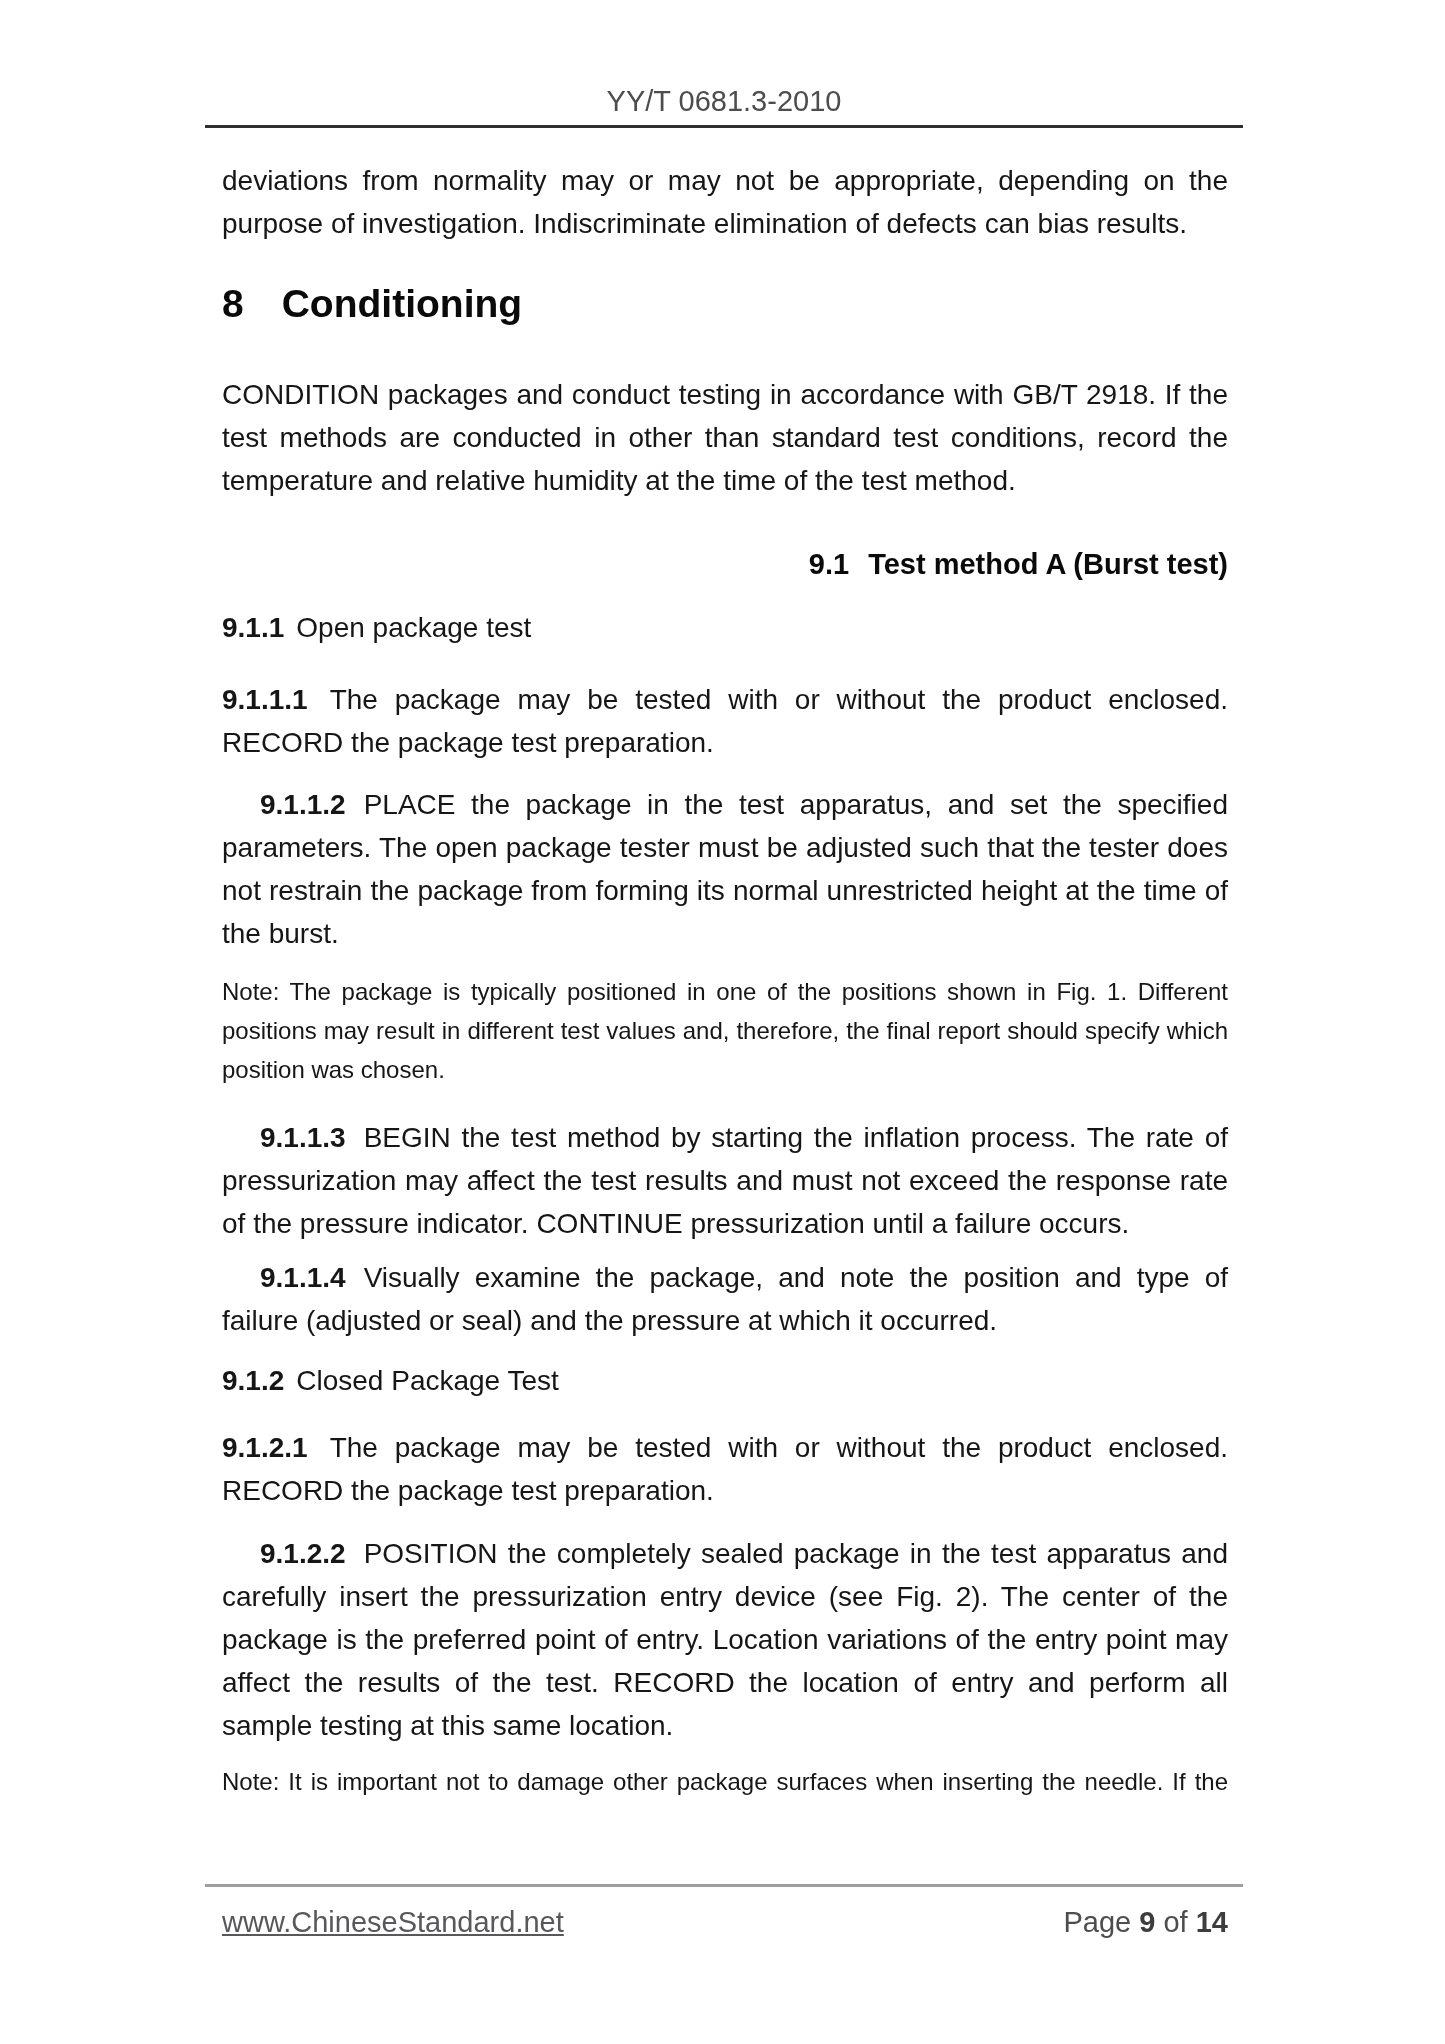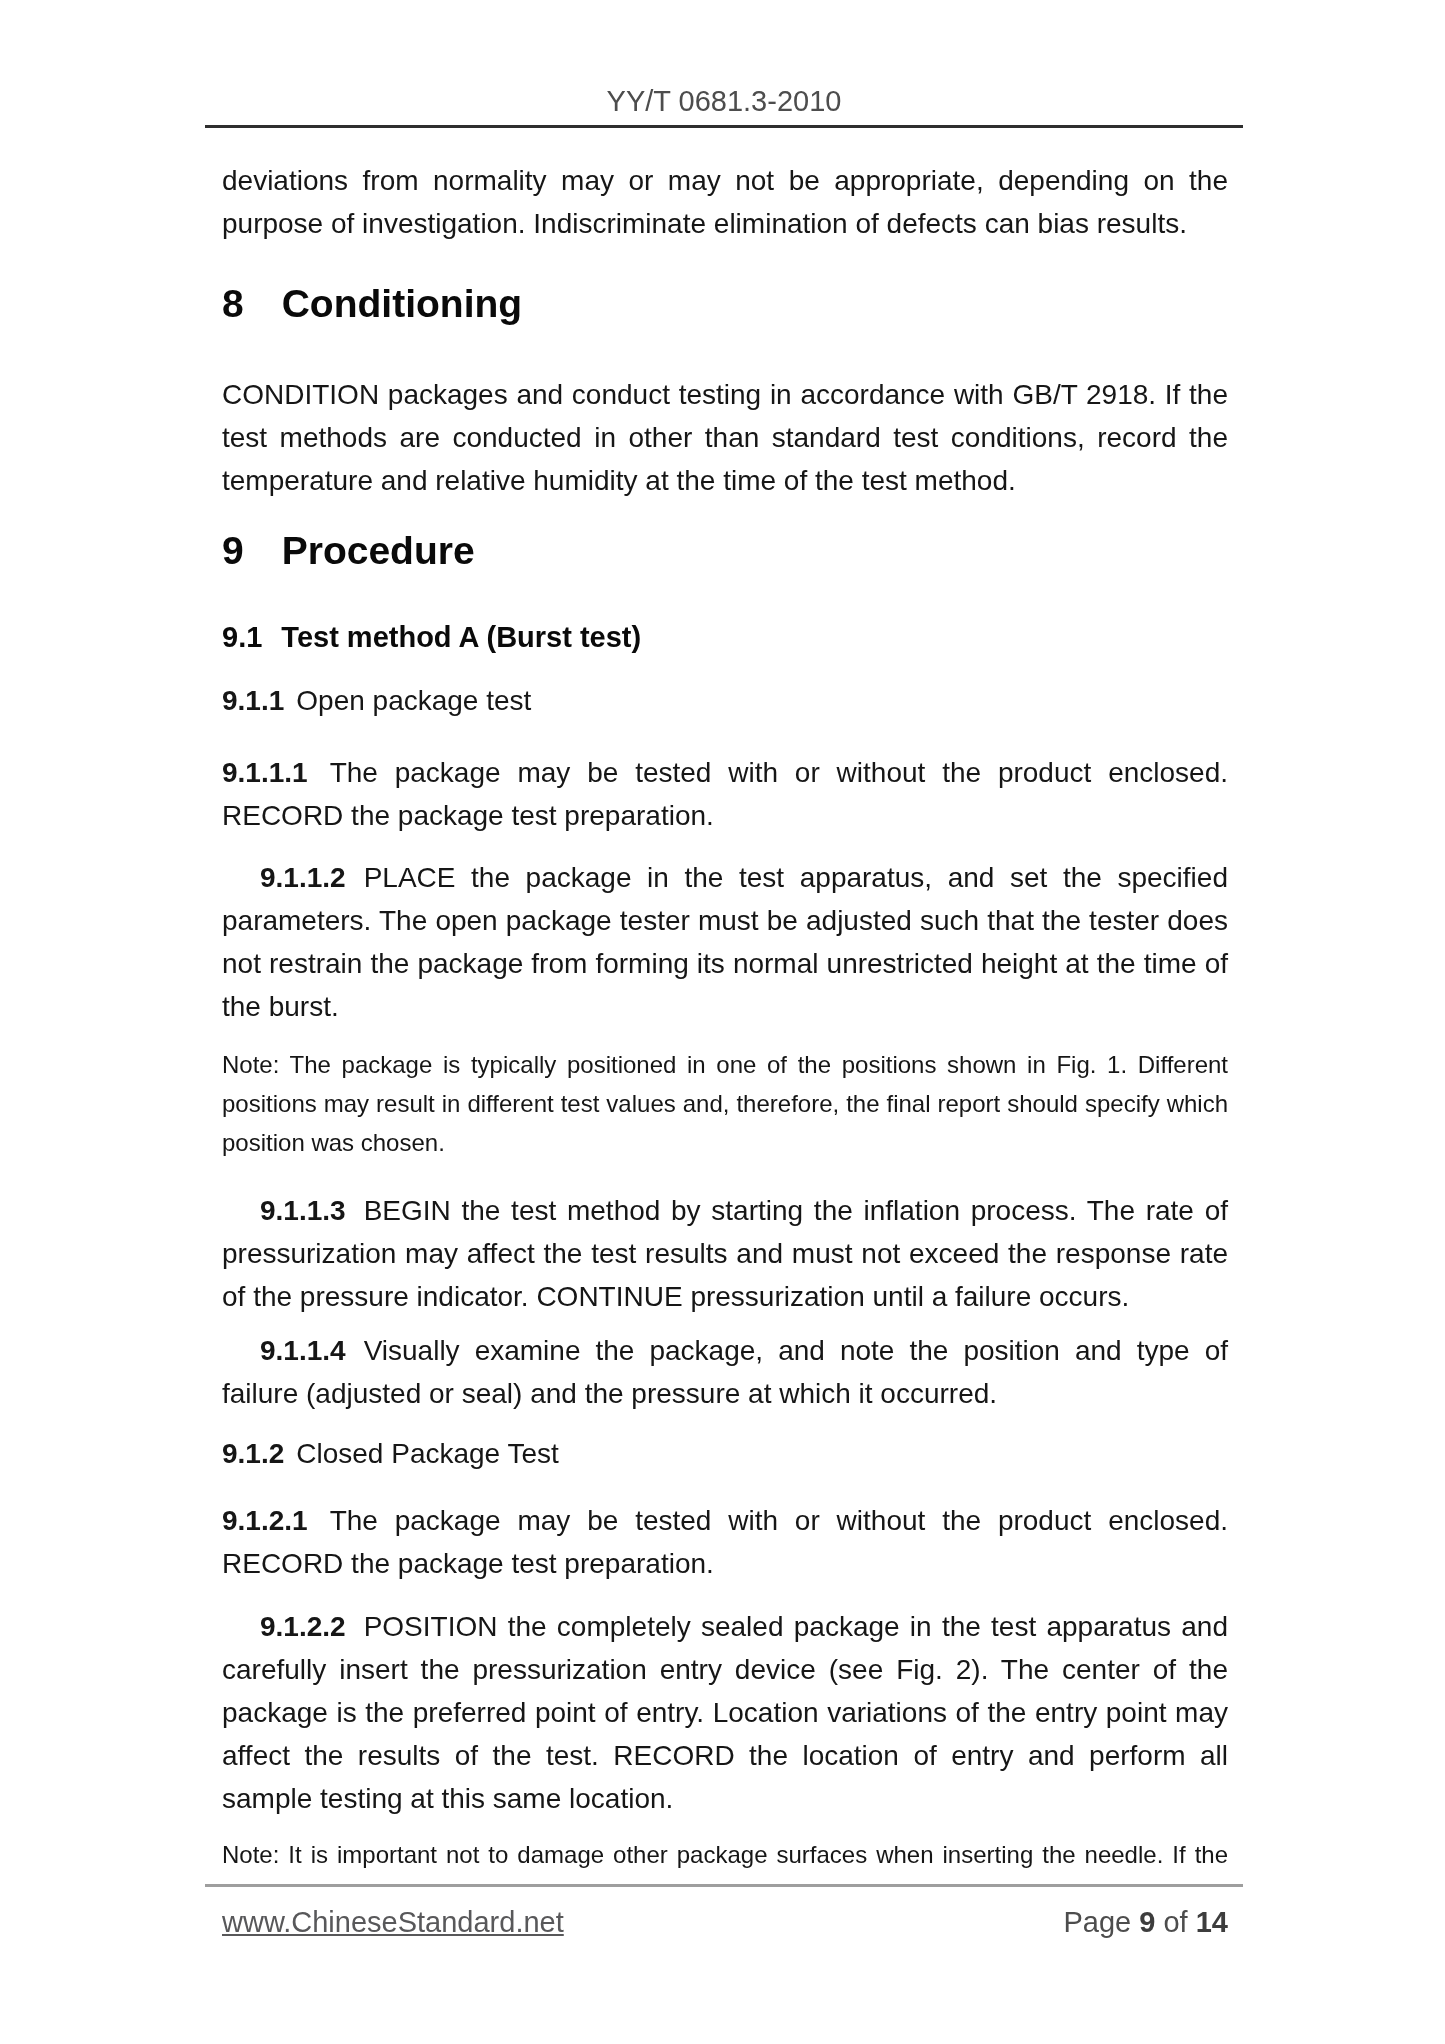--- a/index.html
+++ b/index.html
@@ -19,21 +19,21 @@
     text-align: center;
     font-size: 29px;
     line-height: 34px;
     color: #4d4d4d;
   }
   .header-rule { margin-top: 7px; height: 3px; background: #2e2e2e; }
   .text-col { padding: 0 15px 0 17px; }
   .para { font-size: 28px; line-height: 43px; text-align: justify; margin: 0; }
   h2 { font-size: 39px; line-height: 48px; font-weight: bold; margin: 0; color: #0a0a0a; }
   .h2num { display: inline-block; margin-right: 38px; }
-  h3 { font-size: 29px; line-height: 43px; font-weight: bold; margin: 0; color: #0a0a0a; }
+  h3 { font-size: 29px; line-height: 43px; font-weight: bold; margin: 0; color: #0a0a0a; text-align: right; }
   .h3num { display: inline-block; margin-right: 19px; }
   h4 { font-size: 28px; line-height: 43px; font-weight: normal; margin: 0; color: #161616; }
   .h4num { font-weight: bold; display: inline-block; margin-right: 12px; }
   .pnum { font-weight: bold; }
   .sp1 { margin-right: 22px; }
   .sp2 { margin-right: 18px; margin-left: 38px; }
   .note { font-size: 24px; line-height: 39px; text-align: justify; margin: 0; }
   .note-flush { text-align-last: justify; }
   .footer { position: absolute; left: 205px; top: 1884px; width: 1038px; }
   .footer-rule { height: 3px; background: #9e9e9e; }
@@ -63,21 +63,20 @@
     </div>
 
     <div class="text-col">
 
       <p class="para" style="margin-top:31px">deviations from normality may or may not be appropriate, depending on the purpose of investigation. Indiscriminate elimination of defects can bias results.</p>
 
       <h2 style="margin-top:35px"><span class="h2num">8</span><span>Conditioning</span></h2>
 
       <p class="para" style="margin-top:45px">CONDITION packages and conduct testing in accordance with GB/T 2918. If the test methods are conducted in other than standard test conditions, record the temperature and relative humidity at the time of the test method.</p>
 
-      <h2 style="margin-top:25px"><span class="h2num">9</span><span>Procedure</span></h2>
 
       <h3 style="margin-top:41px"><span class="h3num">9.1</span><span>Test method A (Burst test)</span></h3>
 
       <h4 style="margin-top:20px"><span class="h4num">9.1.1</span><span>Open package test</span></h4>
 
       <p class="para" style="margin-top:29px"><span class="pnum sp1">9.1.1.1</span><span>The package may be tested with or without the product enclosed. RECORD the package test preparation.</span></p>
 
       <p class="para" style="margin-top:19px"><span class="pnum sp2">9.1.1.2</span><span>PLACE the package in the test apparatus, and set the specified parameters. The open package tester must be adjusted such that the tester does not restrain the package from forming its normal unrestricted height at the time of the burst.</span></p>
 
       <p class="note" style="margin-top:17px">Note: The package is typically positioned in one of the positions shown in Fig. 1. Different positions may result in different test values and, therefore, the final report should specify which position was chosen.</p>

